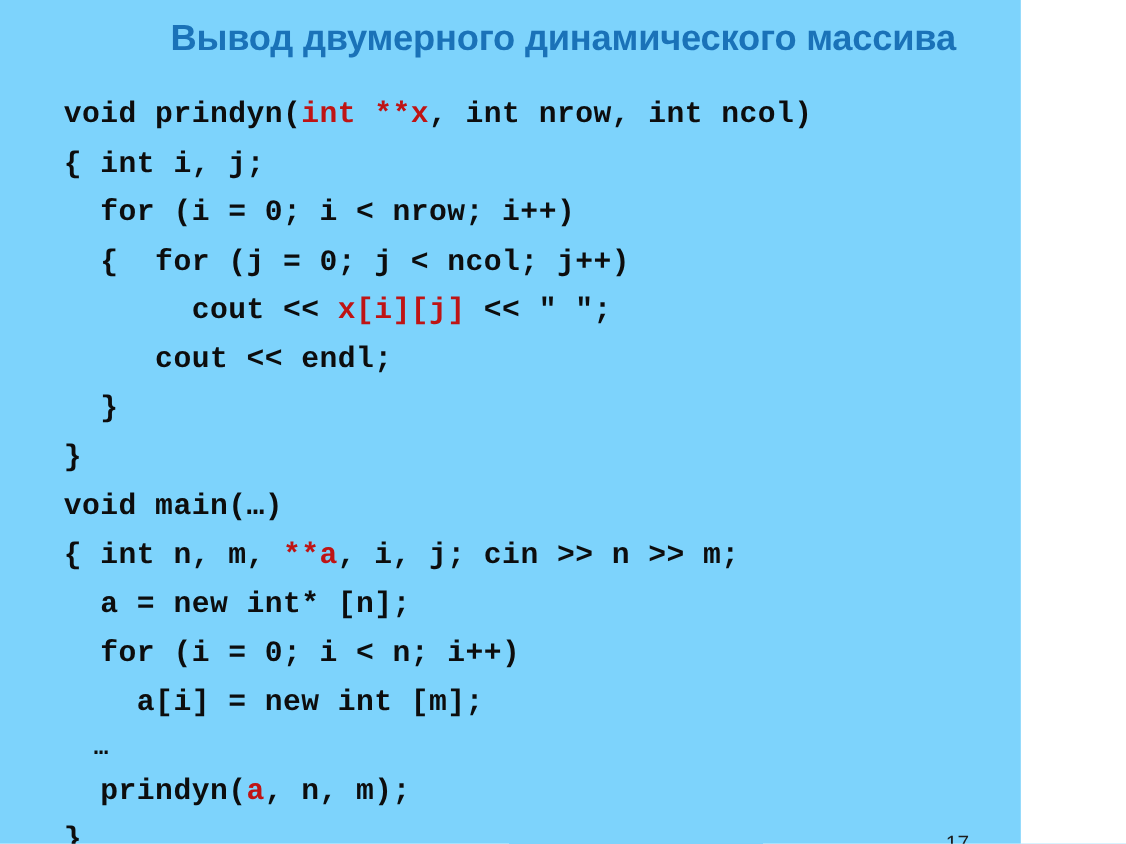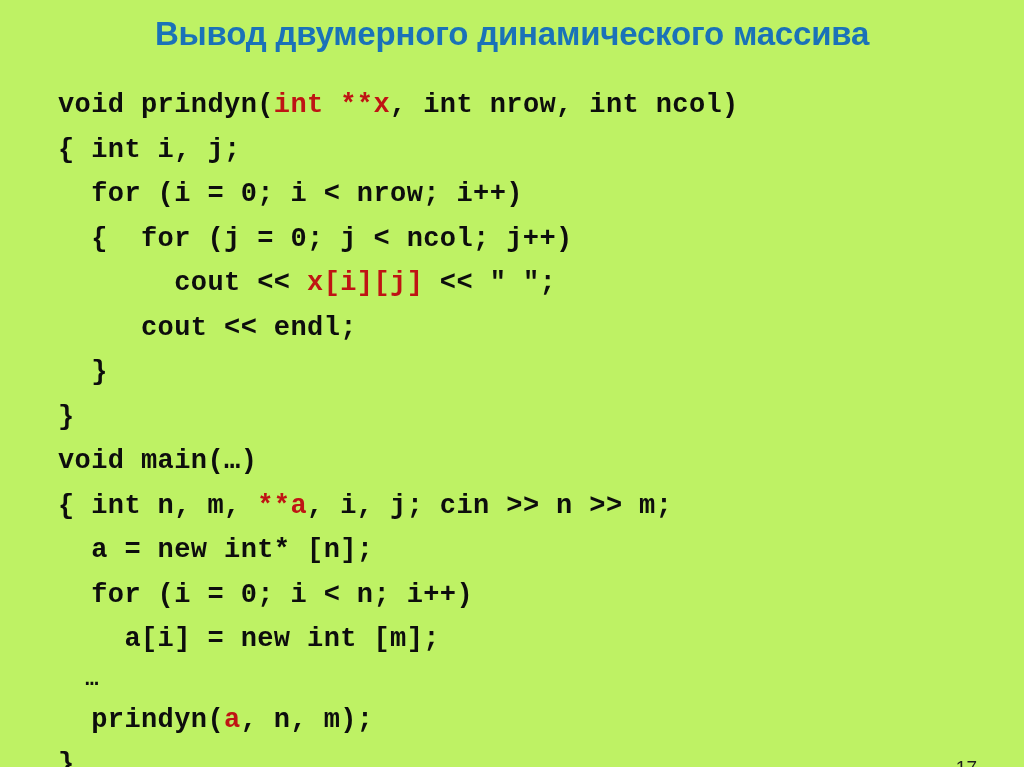--- a/index.html
+++ b/index.html
@@ -10,23 +10,23 @@
     width: 1024px;
     height: 767px;
     background: #ffffff;
     font-family: "Liberation Sans", sans-serif;
     overflow: hidden;
     position: relative;
   }
 
   #slide {
     position: relative;
-    width: 1024px;
+    width: 928px;
     height: 767px;
-    background: #bef264;
+    background: #7dd3fc;
   }
 
   #slide-title {
     position: absolute;
     left: 0;
     top: 14px;
     width: 1024px;
     text-align: center;
     font-family: "Liberation Sans", sans-serif;
     font-size: 33px;

